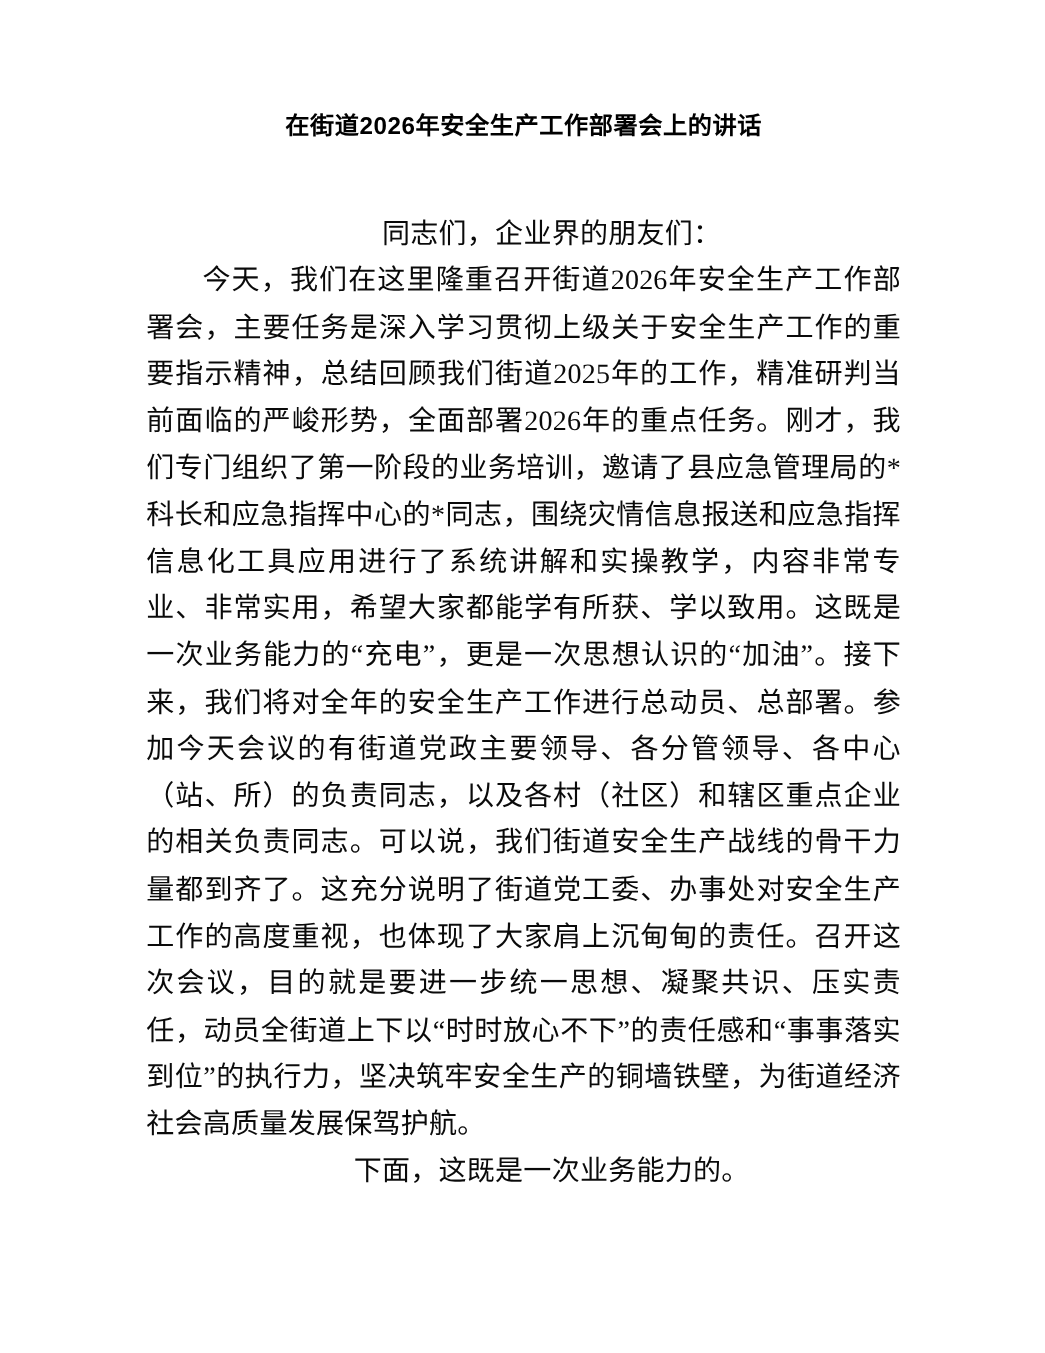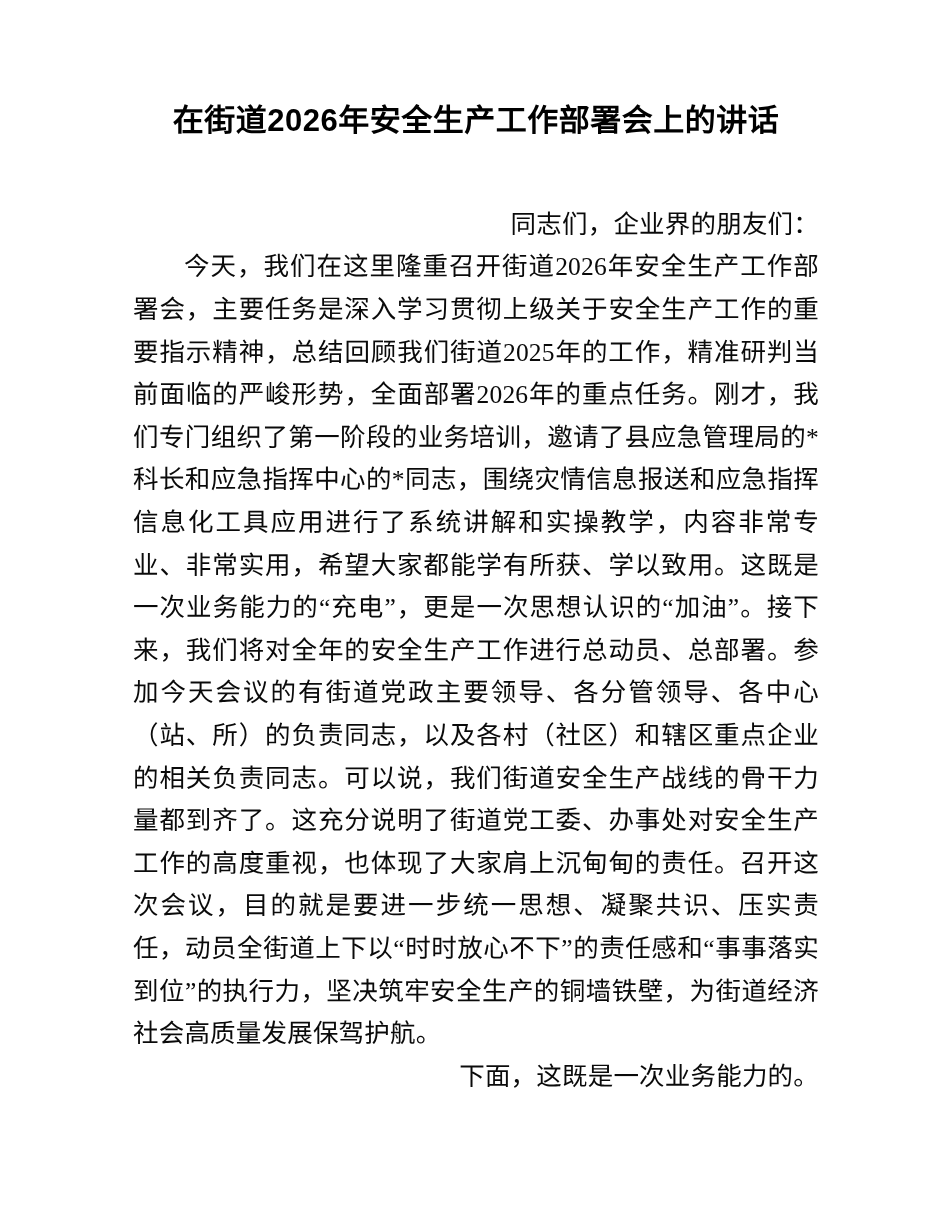--- a/index.html
+++ b/index.html
@@ -21,21 +21,21 @@
   .page-inner {
     position: absolute;
     left: 133px;
     top: 0;
     width: 686px;
   }
 
   .doc-title {
     font-family: "Liberation Sans", "DejaVu Sans", sans-serif;
     font-weight: bold;
-    font-size: 31px;
+    font-size: 22px;
     line-height: 1.35;
     color: #000000;
     text-align: center;
     margin: 0;
     padding-top: 100px;
     letter-spacing: 0.5px;
     white-space: nowrap;
   }
 
   .body-block {
@@ -49,21 +49,21 @@
     color: #0a0a0a;
     margin: 0;
     text-align: justify;
     text-justify: inter-character;
     text-indent: 2em;
     letter-spacing: 0.2px;
     word-break: break-all;
   }
 
   p.para.short {
-    text-align: right;
+    text-align: center;
   }
 
   p.para + p.para {
     margin-top: 0;
   }
 </style>
 </head>
 <body>
 
 <div class="page">

